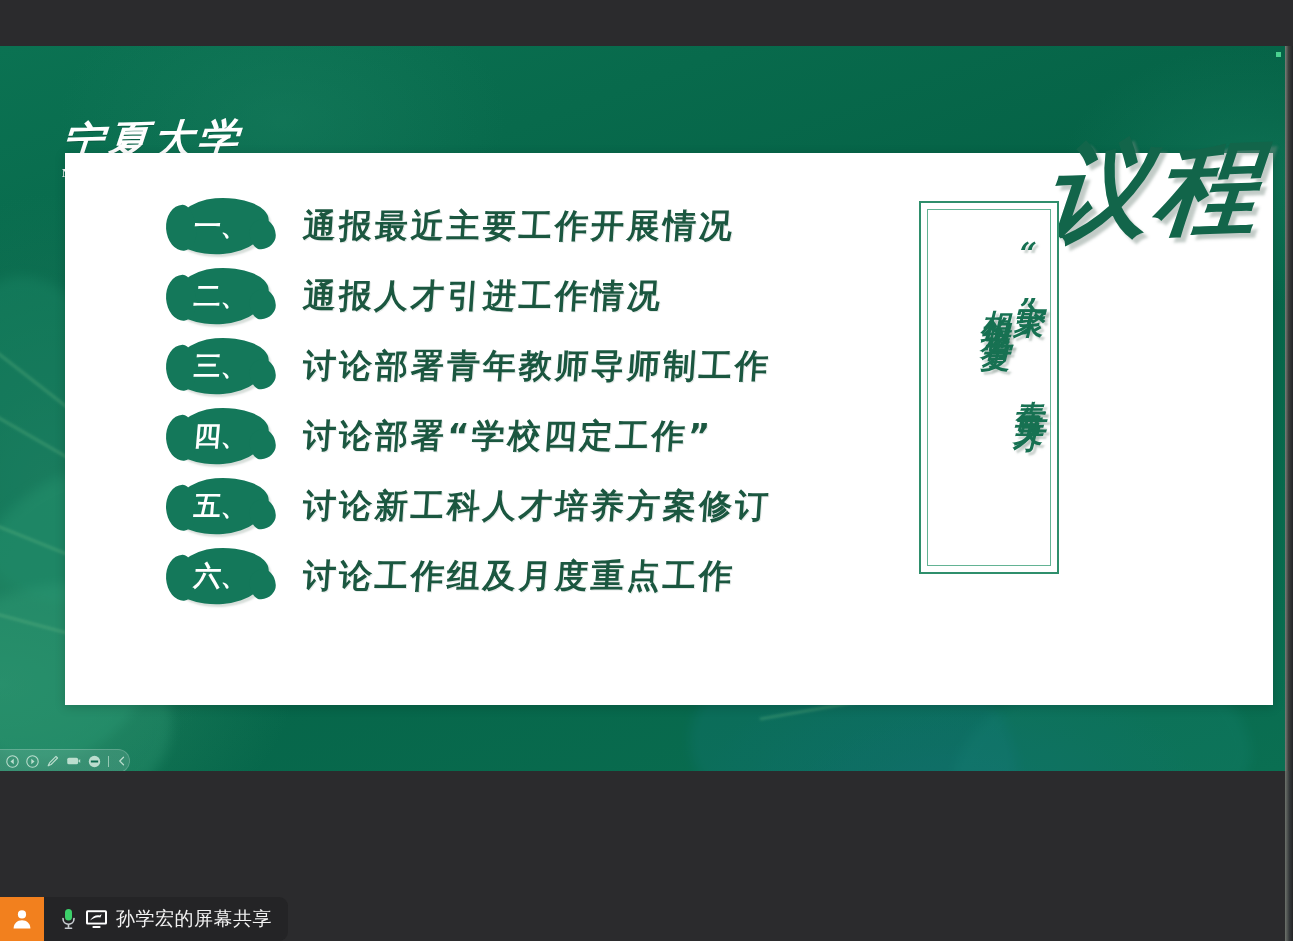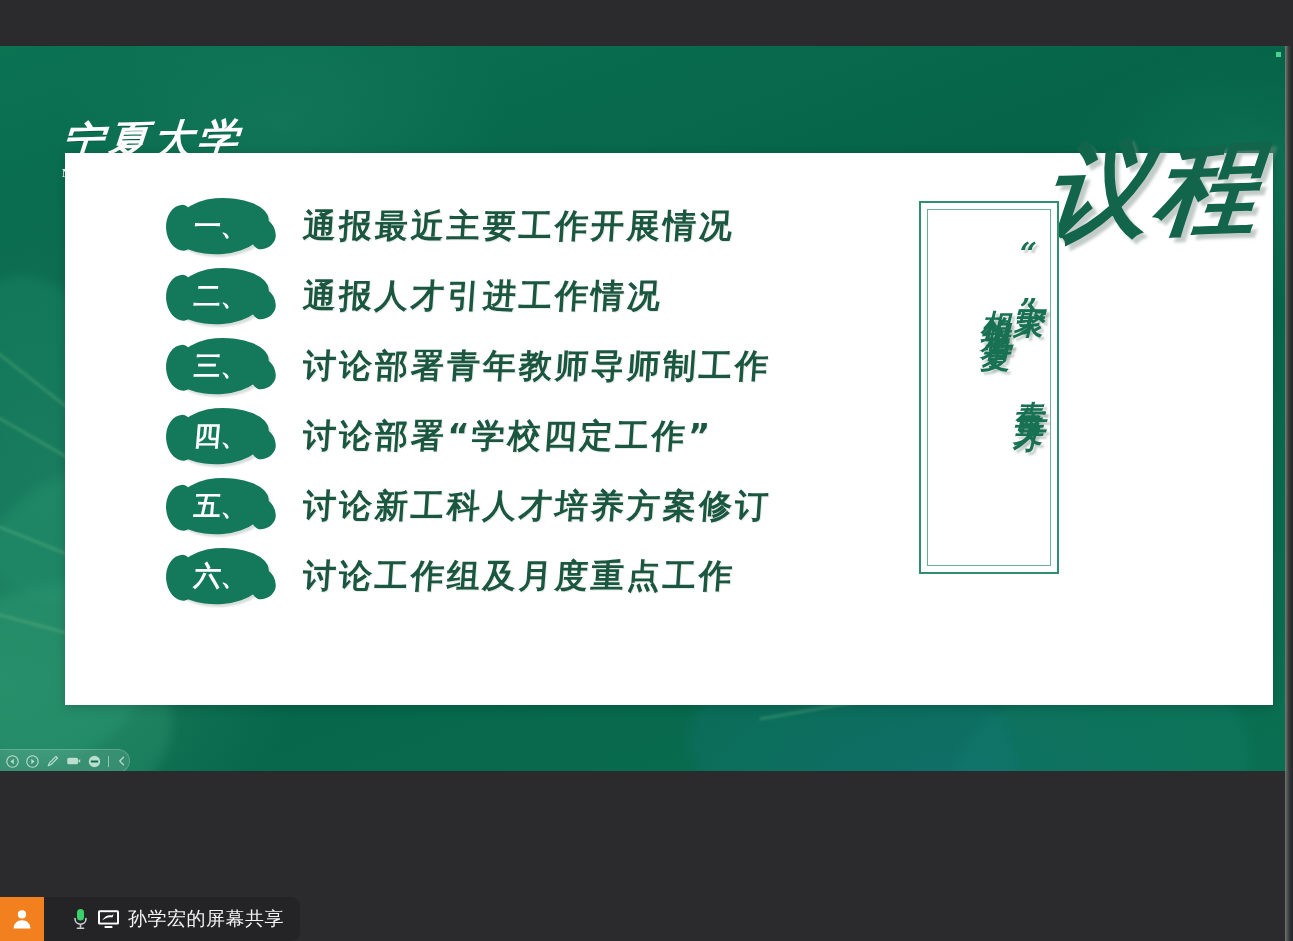--- a/index.html
+++ b/index.html
@@ -306,21 +306,21 @@
     display: flex;
     align-items: center;
     justify-content: center;
   }
   .name-pill {
     background: #242426;
     border-radius: 0 9px 9px 0;
     display: flex;
     align-items: center;
     gap: 8px;
-    padding: 0 16px 0 28px;
+    padding: 0 16px 0 16px;
   }
   .mic-icon { display: block; }
   .share-icon { display: block; }
   .participant-name {
     color: #f2f2f2;
     font-family: "DejaVu Sans", "Liberation Sans", sans-serif;
     font-size: 19px;
     letter-spacing: .5px;
     white-space: nowrap;
   }

